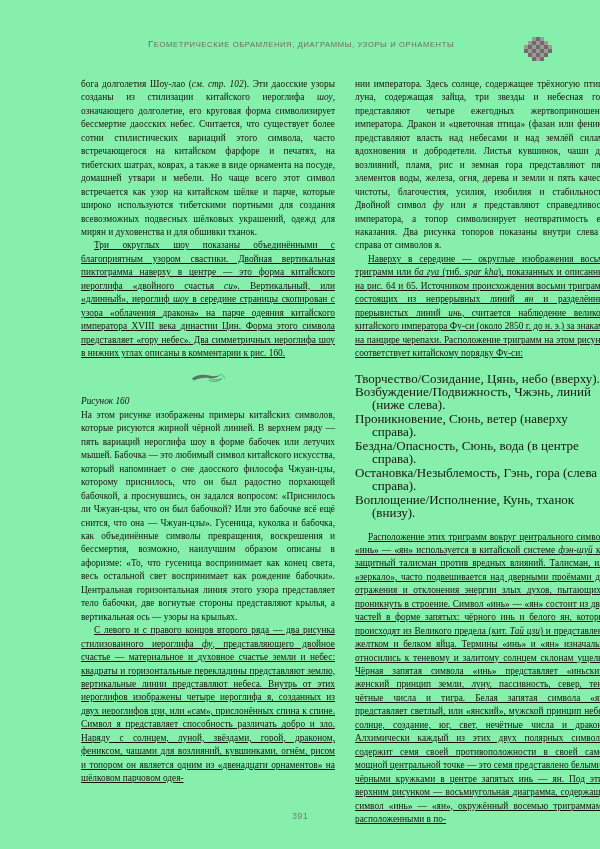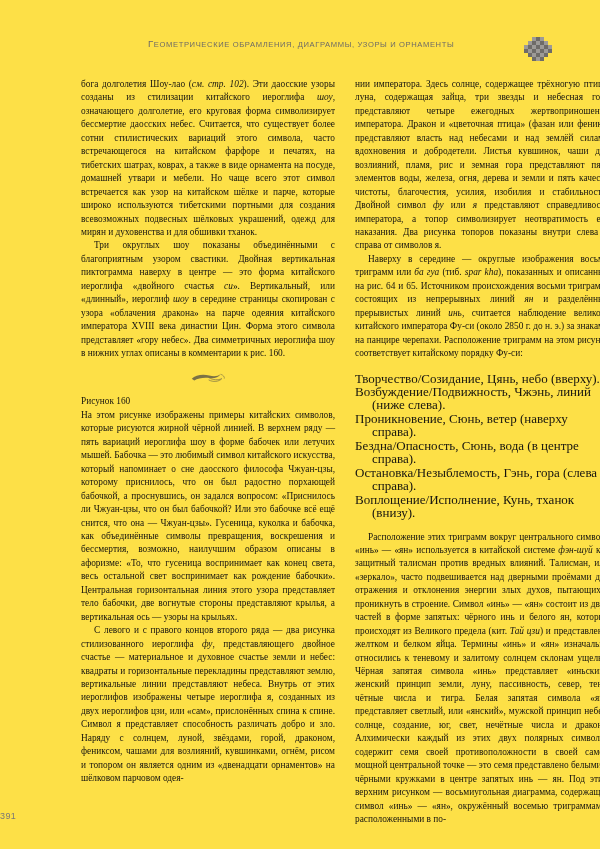--- a/index.html
+++ b/index.html
@@ -11,21 +11,21 @@
     width: 600px;
     height: 849px;
     font-family: "Liberation Serif", "DejaVu Serif", serif;
     color: #1c1a18;
     position: relative;
     overflow: hidden;
   }
   .page {
     position: absolute;
     inset: 0;
-    background: #fde047;
+    background: #86efac;
   }
 
   
   .running-head {
     position: absolute;
     top: 38px;
     left: 36px;
     right: 36px;
     height: 24px;
   }
@@ -68,34 +68,35 @@
   p {
     margin: 0;
     font-size: 9.35px;
     line-height: 13.45px;
     text-align: justify;
     text-justify: inter-word;
     hyphens: manual;
     text-indent: 0;
     color: #16140f;
   }
-  p.indent { text-indent: 13px; }
+  p.indent { text-indent: 13px; text-decoration: underline; }
   i, em { font-style: italic; }
 
   
   .divider {
     height: 34px;
     display: flex;
     align-items: center;
     justify-content: center;
   }
   .divider svg { opacity: 0.72; }
 
   
   .fig-caption {
+    font-style: italic;
     font-size: 9.3px;
     line-height: 13.4px;
     margin: 0 0 1px 0;
     color: #16140f;
   }
 
   
   .trigram-list {
     margin: 11px 0 0 0;
     padding: 0;
@@ -109,21 +110,21 @@
     color: #16140f;
   }
   .spacer-sm { height: 11px; }
 
   
   .folio {
     position: absolute;
     bottom: 28px;
     left: 0;
     width: 600px;
-    text-align: left;
+    text-align: center;
     font-family: "Liberation Sans", "DejaVu Sans", sans-serif;
     font-size: 9px;
     color: #7b7875;
     letter-spacing: 0.4px;
   }
 </style>
 </head>
 <body>
 
 <div class="page">

